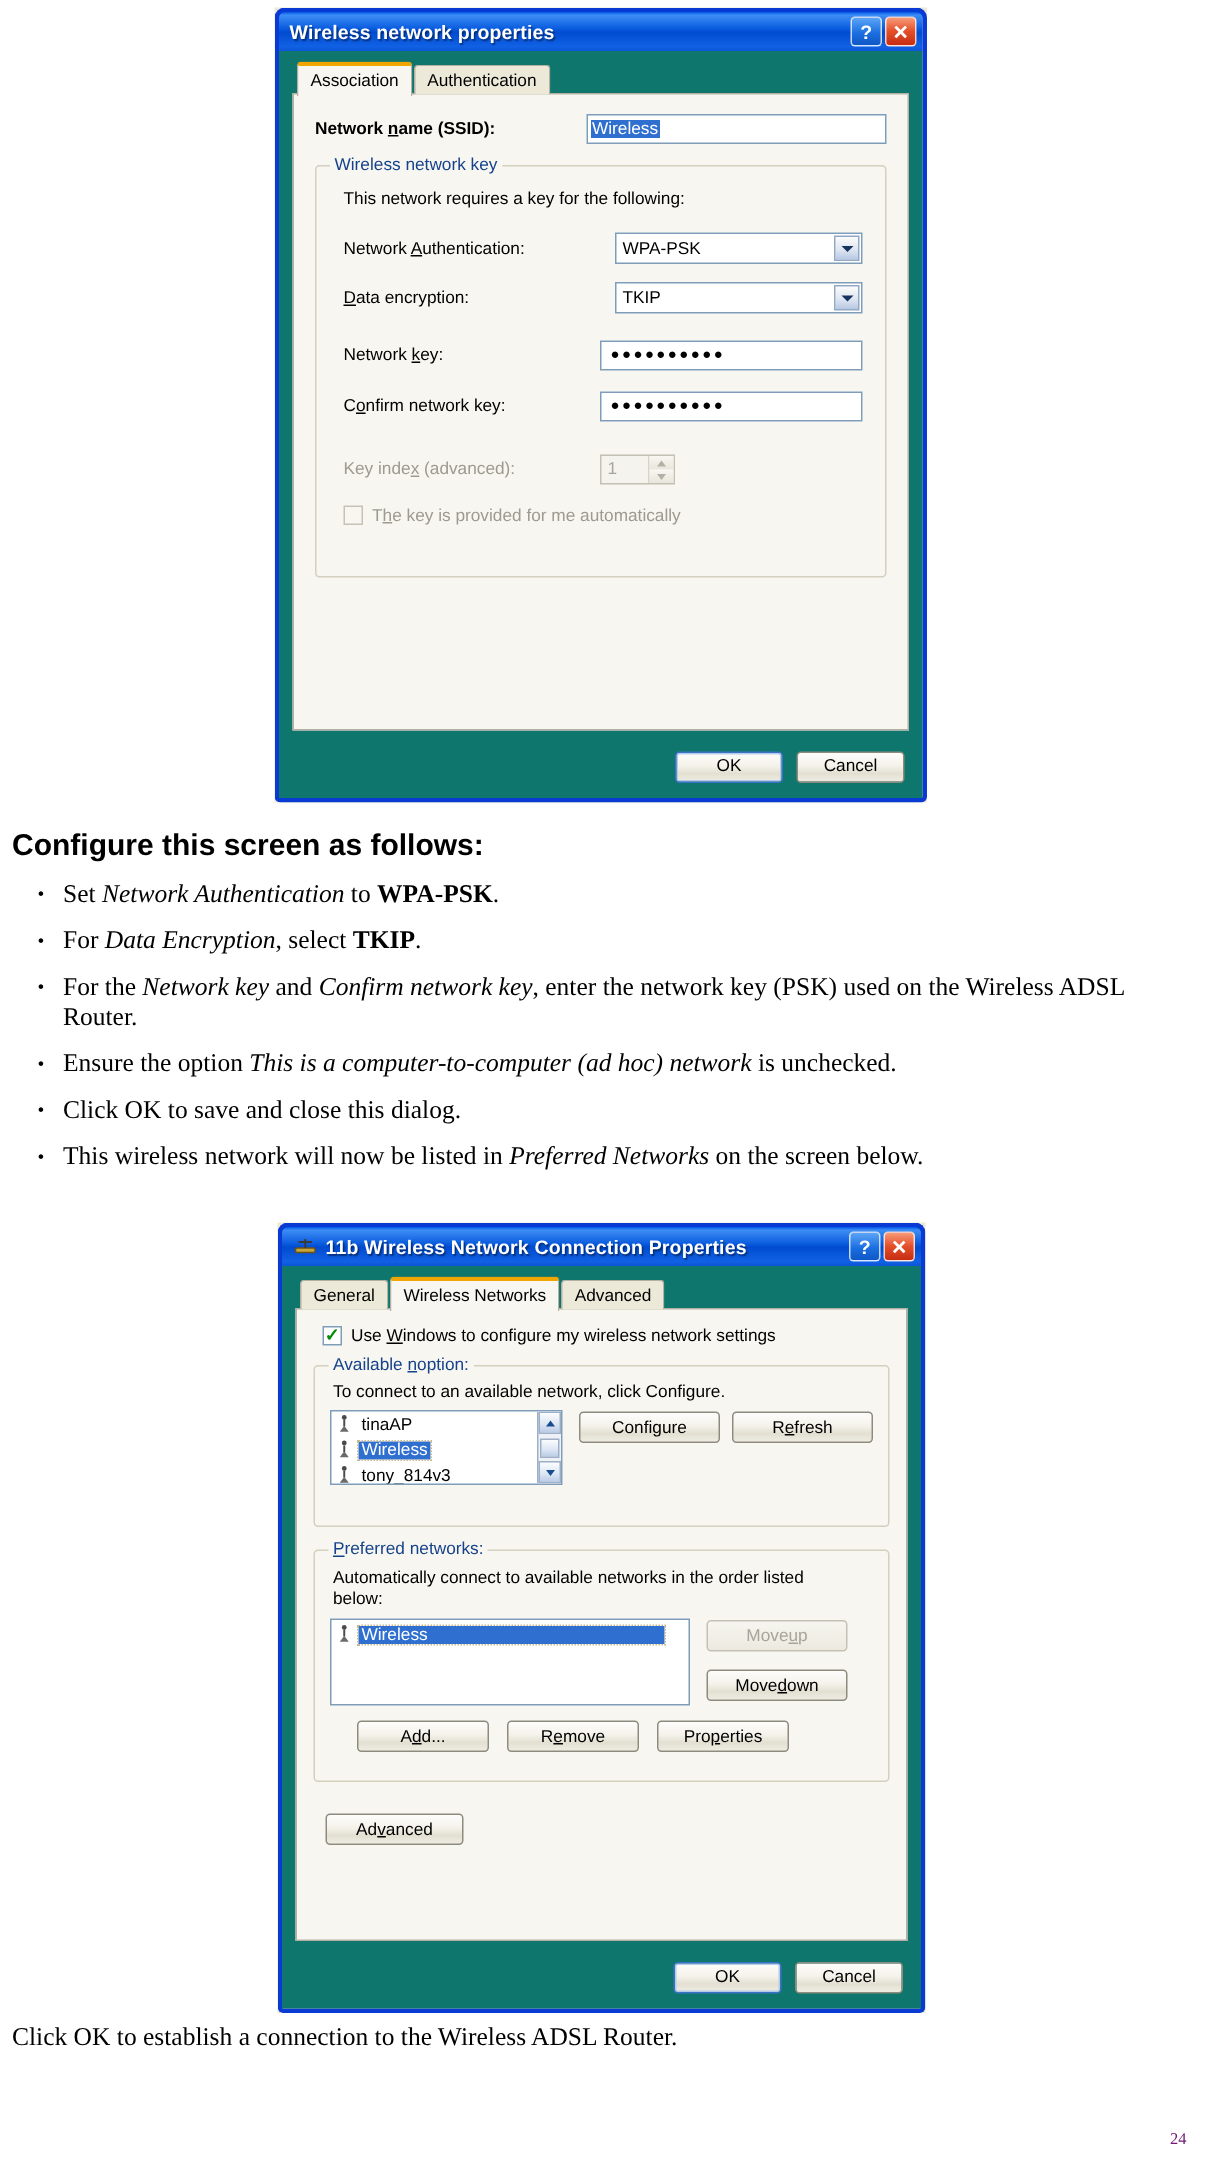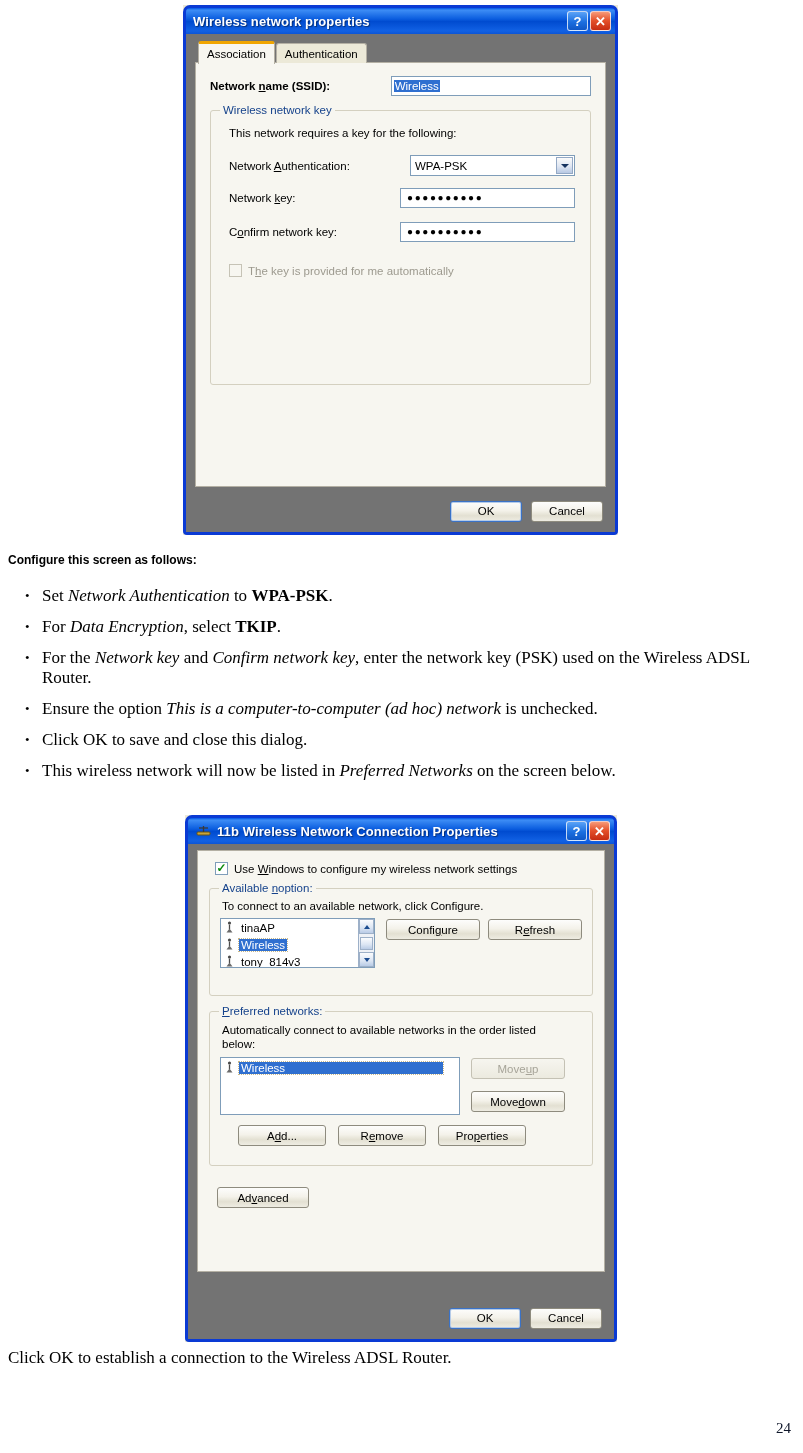--- a/index.html
+++ b/index.html
@@ -73,21 +73,21 @@
     font-family:"Liberation Sans",sans-serif;
     box-sizing:border-box;
     line-height:1;
   }
   .tb-help { background: linear-gradient(180deg,#5ba3f7,#1b6fe0 55%,#0f57c6); }
   .tb-close { background: linear-gradient(180deg,#f79a78,#e4502a 48%,#c62c12); }
 
   .dlg-body {
     position:absolute;
     left:3px; right:3px; top:29px; bottom:3px;
-    background:#737373;
+    background:#0f766e;
     box-sizing:border-box;
     padding: 7px 9px 0 9px;
   }
 
   
   .tabstrip {
     position: relative;
     height: 22px;
     display:flex;
     align-items: flex-end;
@@ -285,21 +285,21 @@
     padding-right:12px;
     box-sizing:border-box;
   }
   .link { color:#1a16c8; text-decoration:underline; }
 
   
   .doc-h {
     position:absolute;
     font-family:"Liberation Sans", sans-serif;
     font-weight:bold;
-    font-size:12px;
+    font-size:20px;
     color:#000;
     left:8px;
   }
   .bullets { position:absolute; left:8px; width:790px; }
   .bul {
     display:flex;
     font-size:17px;
     line-height:20px;
     color:#000;
     margin-bottom:11px;
@@ -310,21 +310,21 @@
     font-size:13px; line-height:20px;
     box-sizing:border-box;
   }
   .bul .txt { flex:1 1 auto; }
   .i { font-style:italic; }
   .b { font-weight:bold; }
   .footline {
     position:absolute; left:8px; font-size:17px; color:#000;
   }
   .pageno {
-    position:absolute; right:12px; font-size:15px; color:#0f172a;
+    position:absolute; right:12px; font-size:11px; color:#701a75;
   }
 </style>
 </head>
 <body>
 
 <div class="xp-dialog d1">
   <div class="titlebar">
     <div class="title-text">Wireless network properties</div>
     <div class="tb-btns">
       <div class="tb-btn tb-help">?</div>
@@ -356,35 +356,58 @@
         <div class="row" style="margin:0 0 12px 6px;">
           <div class="lbl" style="width:181px;"><span>Network </span><u>A</u><span>uthentication:</span></div>
           <div class="combo" style="width:165px;">
             <span>WPA-PSK</span>
             <span class="arrowbox">
                 <i class="caret"></i>
               </span>
           </div>
         </div>
 
+        <div class="row" style="margin:0 0 18px 6px;">
+          <div class="lbl" style="width:181px;"><u>D</u><span>ata encryption:</span></div>
+          <div class="combo" style="width:165px;">
+            <span>TKIP</span>
+            <span class="arrowbox">
+                <i class="caret"></i>
+              </span>
+          </div>
+        </div>
 
         <div class="row" style="margin:0 0 14px 6px;">
           <div class="lbl" style="width:171px;"><span>Network </span><u>k</u><span>ey:</span></div>
           <div class="textbox" style="width:175px;padding-left:6px;">
             <span class="dots">●●●●●●●●●●</span>
           </div>
         </div>
 
         <div class="row" style="margin:0 0 22px 6px;">
           <div class="lbl" style="width:171px;"><span>C</span><u>o</u><span>nfirm network key:</span></div>
           <div class="textbox" style="width:175px;padding-left:6px;">
             <span class="dots">●●●●●●●●●●</span>
           </div>
         </div>
 
+        <div class="row" style="margin:0 0 14px 6px;">
+          <div class="lbl dis" style="width:171px;"><span>Key inde</span><u>x</u><span> (advanced):</span></div>
+          <div class="spinner">
+            <div class="val">1</div>
+            <div class="sbtns">
+              <div class="sb">
+                  <i class="sp-ar up"></i>
+                </div>
+              <div class="sb">
+                  <i class="sp-ar down"></i>
+                </div>
+            </div>
+          </div>
+        </div>
 
         <div class="row" style="margin:0 0 0 6px;">
           <div class="checkbox dis"></div>
           <div class="lbl dis" style="margin-left:6px;"><span>T</span><u>h</u><span>e key is provided for me automatically</span></div>
         </div>
       </div>
 
 
     </div>
 
@@ -434,20 +457,25 @@
     </span>
     <div class="title-text">11b Wireless Network Connection Properties</div>
     <div class="tb-btns">
       <div class="tb-btn tb-help">?</div>
       <div class="tb-btn tb-close">✕</div>
     </div>
   </div>
   <div class="xp-frame" style="top:29px;"></div>
 
   <div class="dlg-body">
+    <div class="tabstrip">
+      <div class="tab">General</div>
+      <div class="tab active">Wireless Networks</div>
+      <div class="tab">Advanced</div>
+    </div>
 
     <div class="tabpanel" style="padding:11px 11px 8px 11px;">
 
       <div class="row" style="margin:0 0 13px 6px;">
         <div class="checkbox">
             <span class="tick">✓</span>
           </div>
         <div class="lbl" style="margin-left:6px;"><span>Use </span><u>W</u><span>indows to configure my wireless network settings</span></div>
       </div>
 

